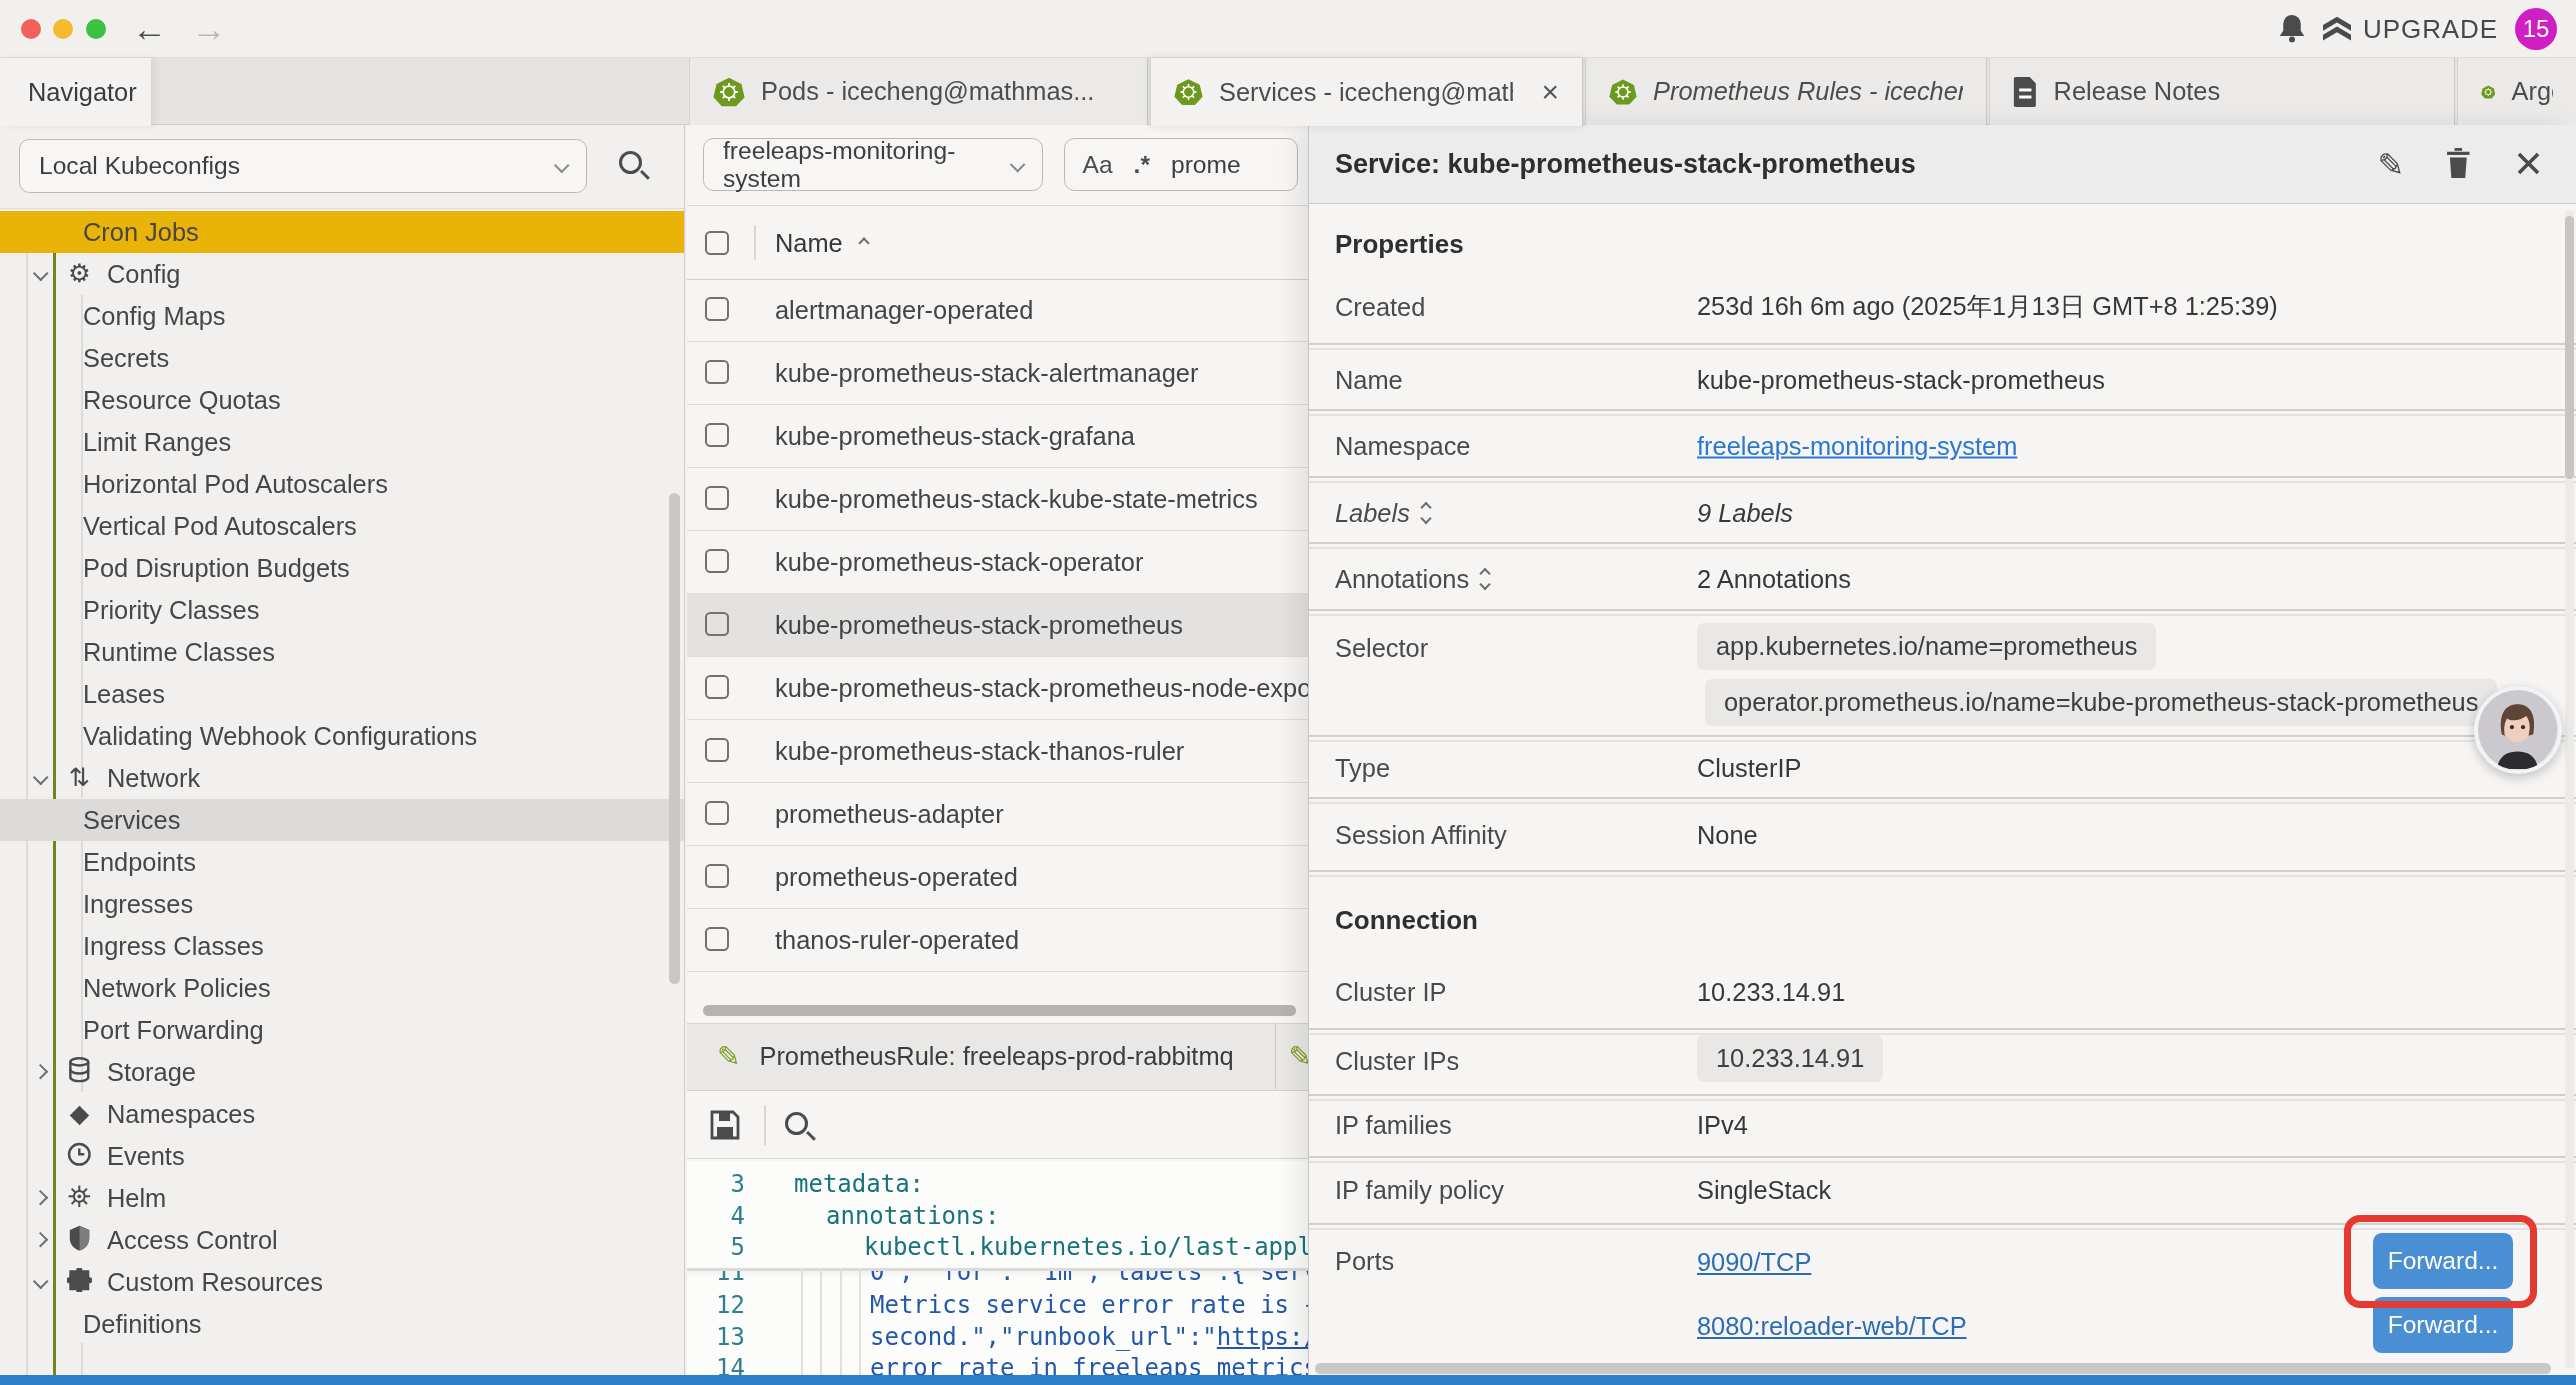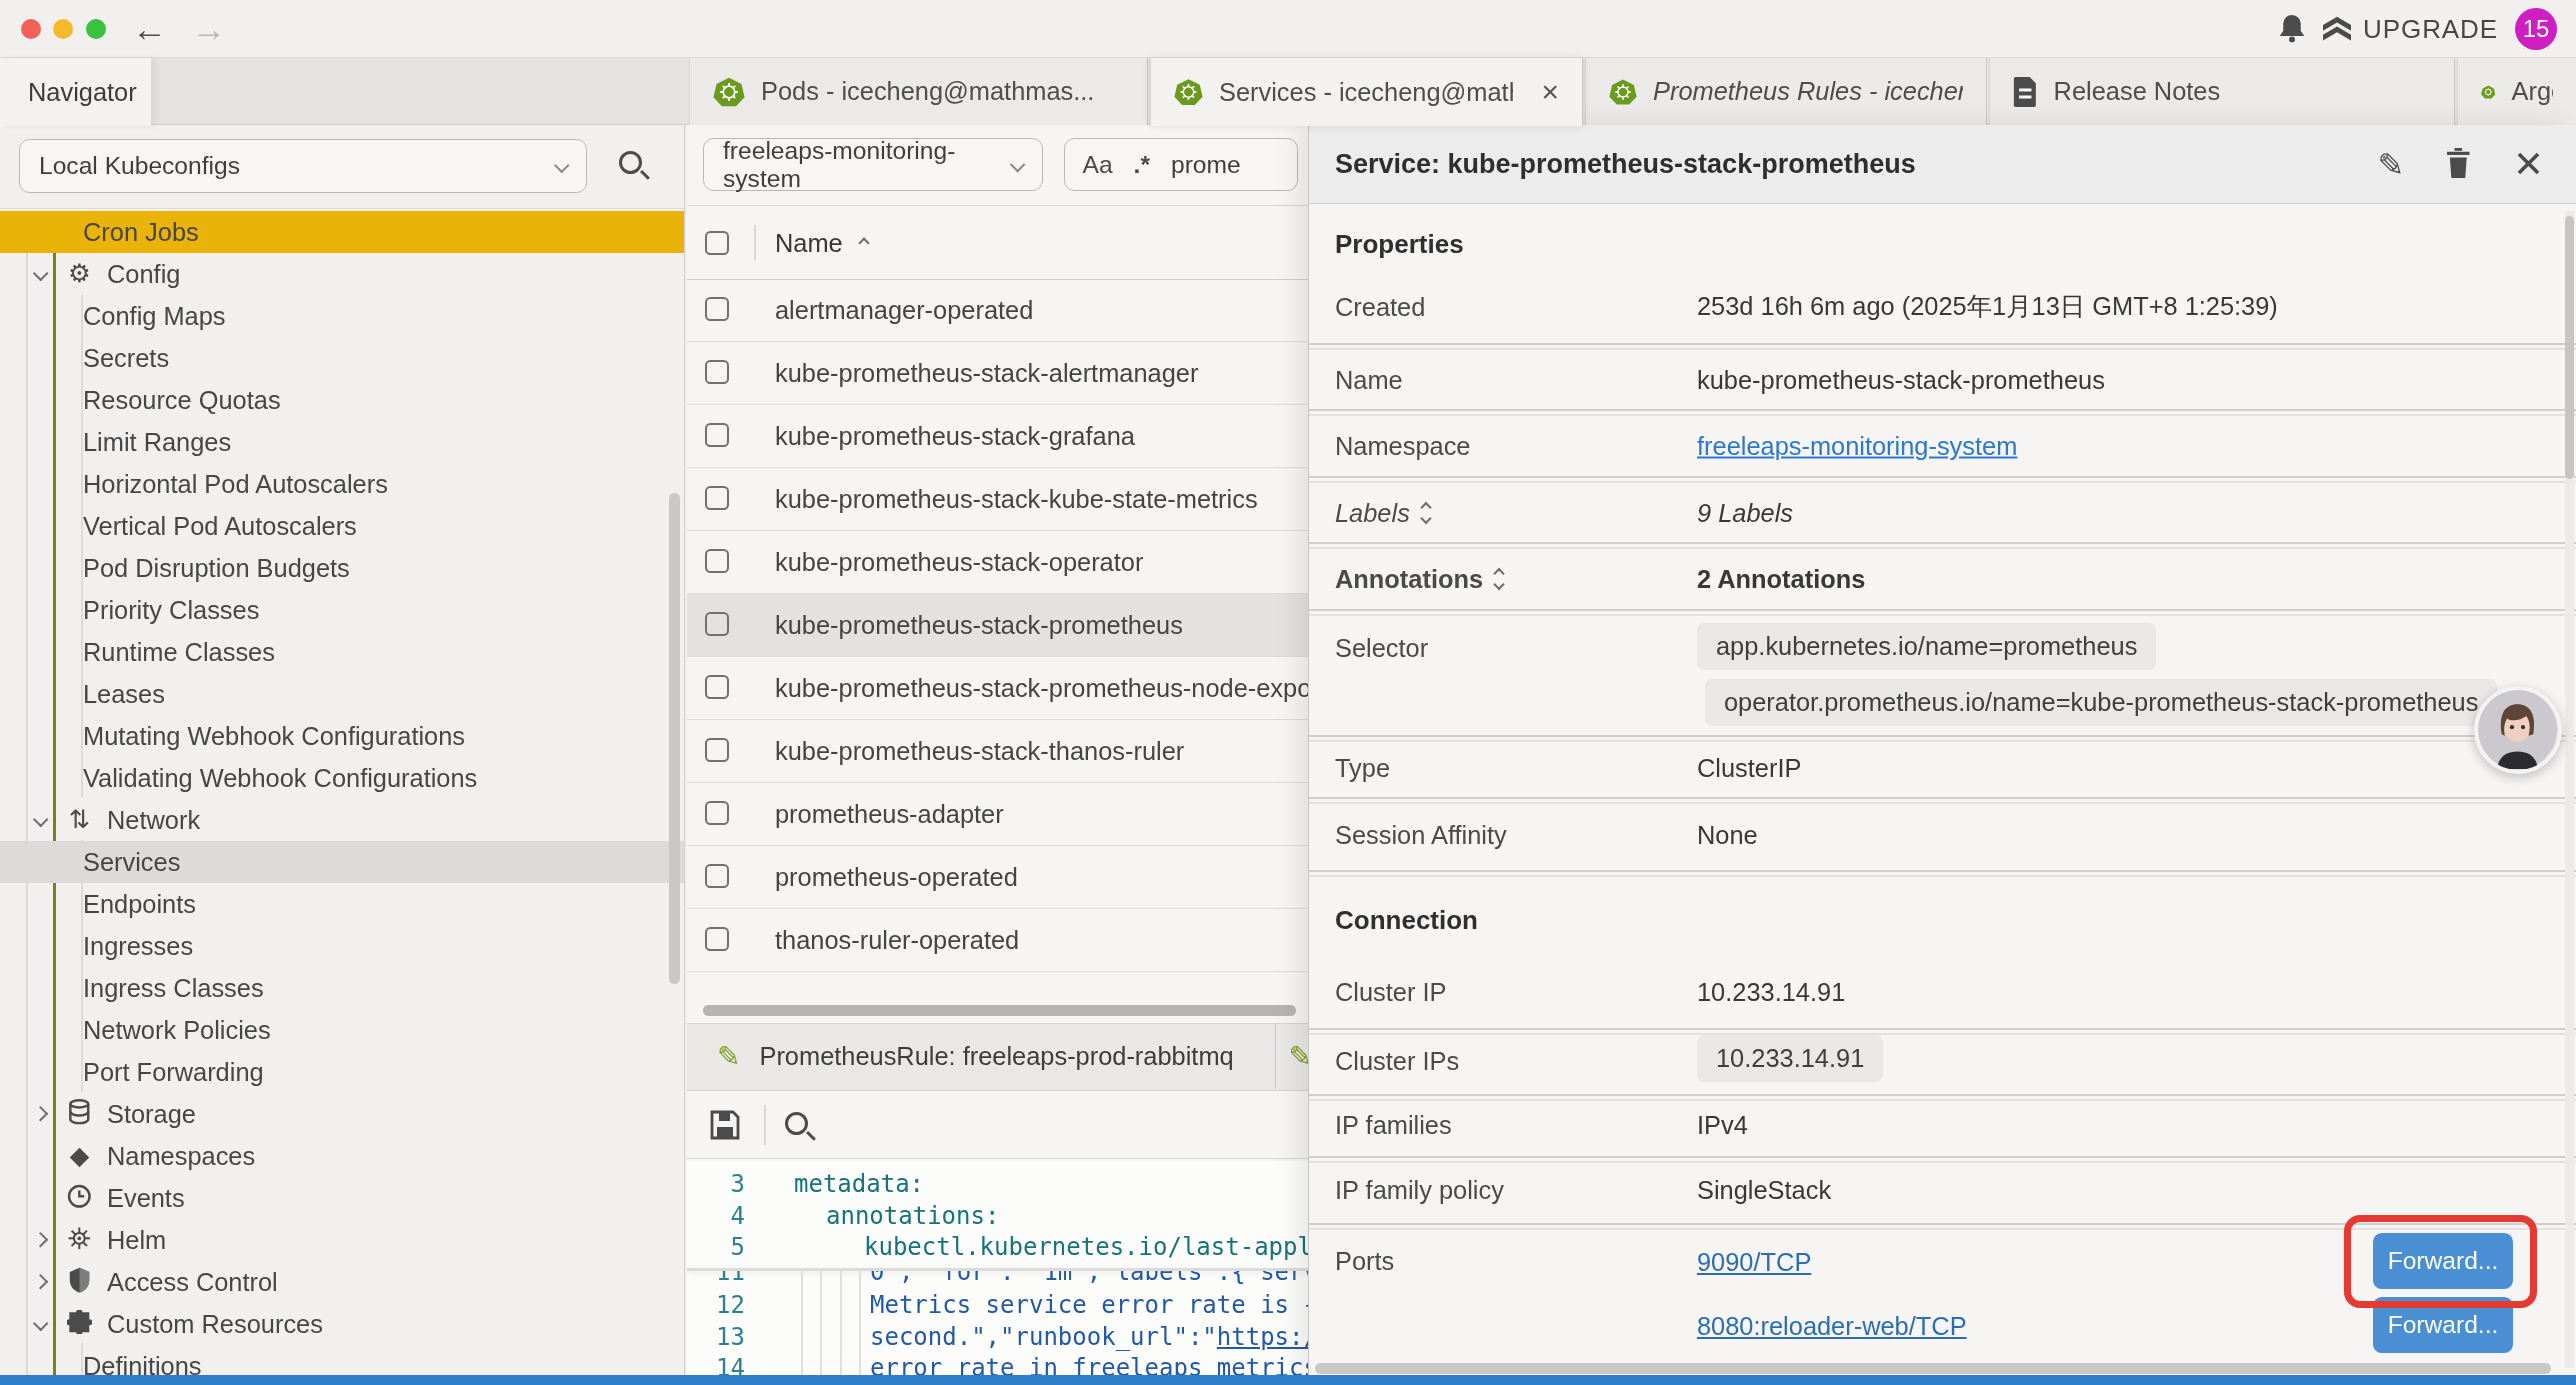--- a/index.html
+++ b/index.html
@@ -285,23 +285,20 @@
       <div class="trow lvl2">
           <span>Priority Classes</span>
         </div>
       <div class="trow lvl2">
           <span>Runtime Classes</span>
         </div>
       <div class="trow lvl2">
           <span>Leases</span>
         </div>
       <div class="trow lvl2">
-          <span>Mutating Webhook Configurations</span>
-        </div>
-      <div class="trow lvl2">
           <span>Validating Webhook Configurations</span>
         </div>
       <div class="trow lvl1">
         <span class="t-chev chv down"></span>
         <span class="t-ico">⇅</span>
         <span>Network</span>
       </div>
       <div class="trow lvl2 sel">
           <span>Services</span>
         </div>
@@ -556,21 +553,21 @@
             <span>Labels</span>
           <span class="updn">
               <span class="chv small up"></span>
               <span class="chv small down"></span>
             </span>
           </span>
         <span class="dv">9 Labels</span>
       </div>
       <span class="dsep" style="top:338px;"></span>
 
-      <div class="drow" style="top:345px;height:60px;font-weight:bold;">
+      <div class="drow" style="top:345px;height:60px;">
         <span class="dl">
             <span>Annotations</span>
           <span class="updn">
               <span class="chv small up"></span>
               <span class="chv small down"></span>
             </span>
           </span>
         <span class="dv">2 Annotations</span>
       </div>
       <span class="dsep" style="top:405px;"></span>

